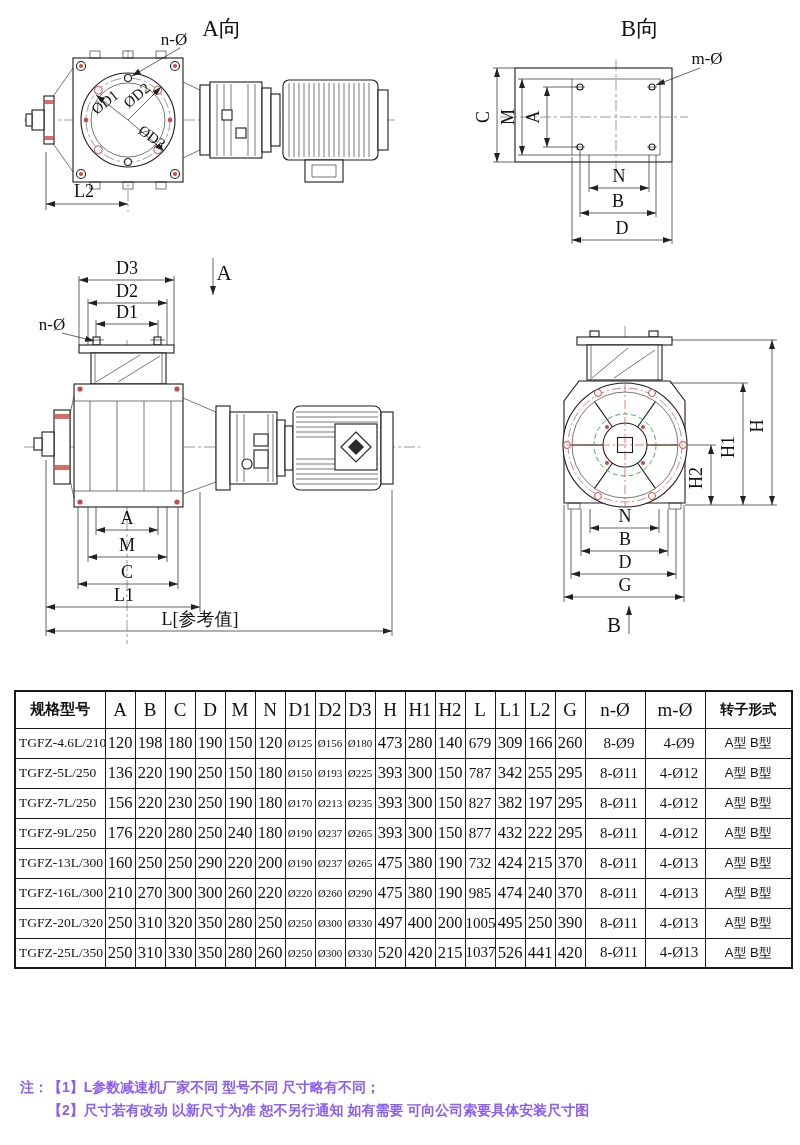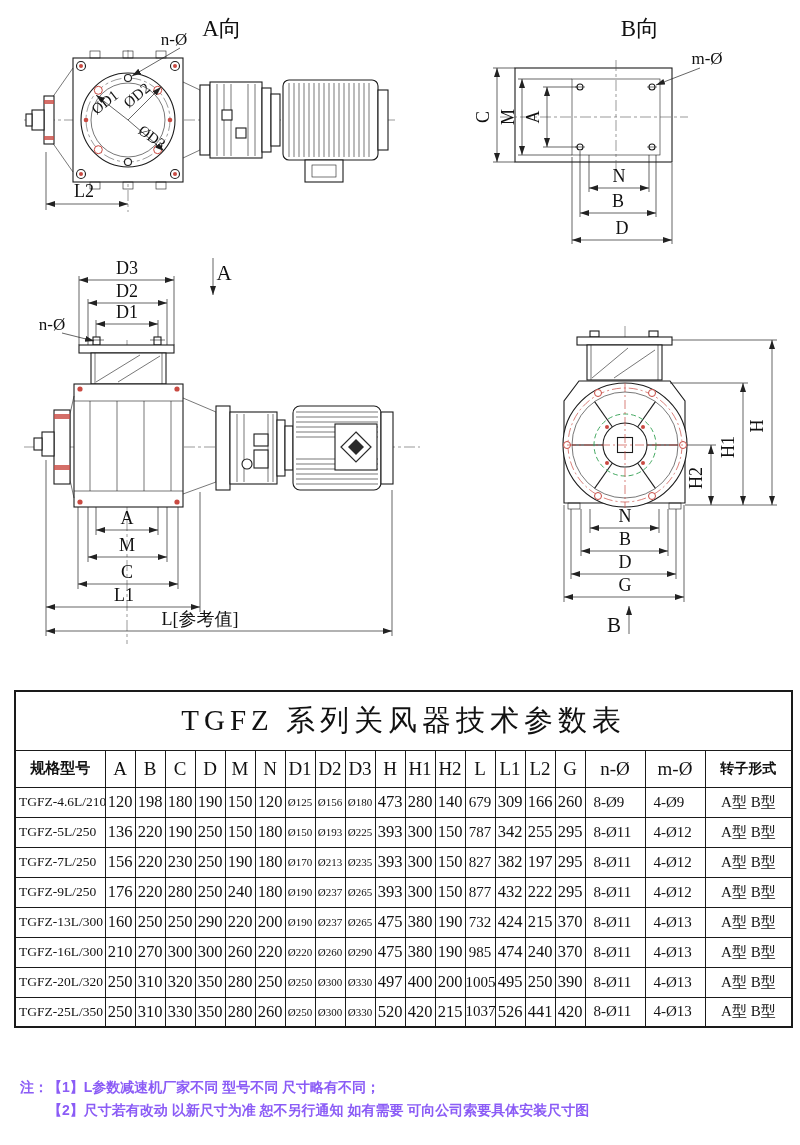--- a/index.html
+++ b/index.html
@@ -27,22 +27,22 @@
   table.spec{position:absolute;left:14px;top:690px;width:777px;border-collapse:collapse;table-layout:fixed;background:#fff;border:2px solid #1a1a1a}
   table.spec th,table.spec td{border:1px solid #1a1a1a;font-weight:normal;text-align:center;white-space:nowrap;overflow:hidden;padding:0;color:#111}
   .title-cell{font-size:29px;height:59px;letter-spacing:5px}
   .head-row th{height:37px;font-size:19px}
   .head-row th.c0{font-size:15px;font-weight:bold;font-family:Liberation Mono, monospace}
   .head-row th.c19{font-size:14px;font-weight:bold;font-family:"Liberation Sans",sans-serif}
   table.spec tbody td{height:30px;font-size:16.5px}
   table.spec td.c0{font-size:13.5px;text-align:left;padding-left:3px}
   table.spec td.c7,table.spec td.c8,table.spec td.c9{font-size:11px}
   table.spec td.c13{font-size:15px}
-  table.spec td.c17,table.spec td.c18{font-size:15px;text-align:left;padding-left:8px}
-  table.spec td.c19{font-size:15px;font-family:Liberation Serif, serif}
+  table.spec td.c17,table.spec td.c18{font-size:15px;text-align:center;padding-left:8px}
+  table.spec td.c19{font-size:13px;font-family:Liberation Sans, sans-serif}
 
   
   .notes{position:absolute;left:20px;top:1076px;font-family:"Liberation Sans",sans-serif;font-weight:bold;font-size:14px;line-height:23px;color:#8b5cf6}
   .note-line.n2{padding-left:28px}
 </style>
 </head>
 <body>
 
 <div class="page">
 
@@ -443,23 +443,20 @@
         <col style="width:30px">
         <col style="width:30px">
         <col style="width:30px">
     <col style="width:30px">
         <col style="width:30px">
         <col style="width:60px">
         <col style="width:60px">
         <col style="width:87px">
   </colgroup>
   <thead>
-    <tr>
-      <th class="title-cell" colspan="20">TGFZ 系列关风器技术参数表</th>
-    </tr>
     <tr class="head-row">
           <th class="c0">规格型号</th>
           <th class="c1">A</th>
           <th class="c2">B</th>
           <th class="c3">C</th>
           <th class="c4">D</th>
           <th class="c5">M</th>
           <th class="c6">N</th>
           <th class="c7">D1</th>
           <th class="c8">D2</th>

